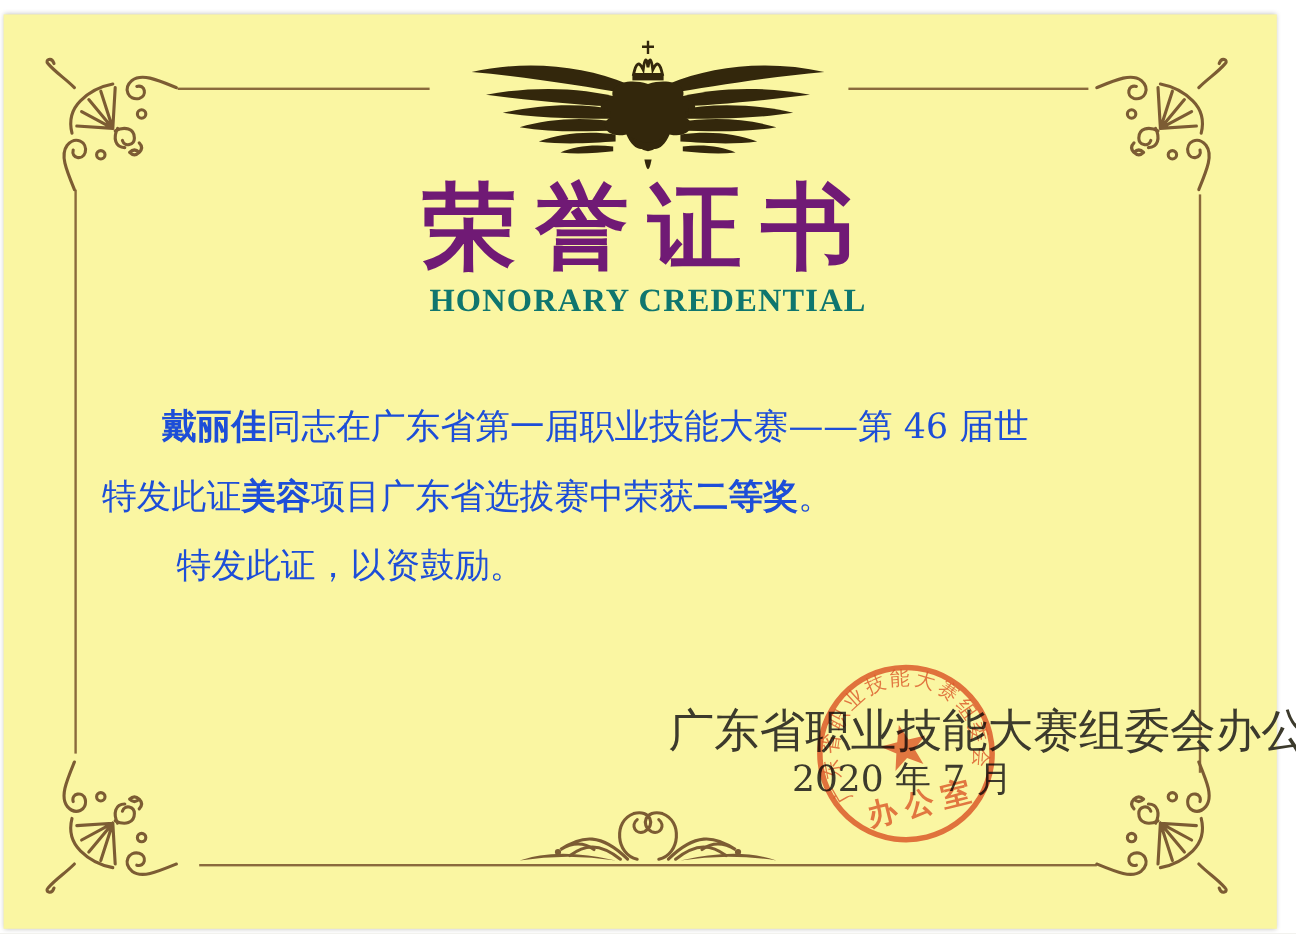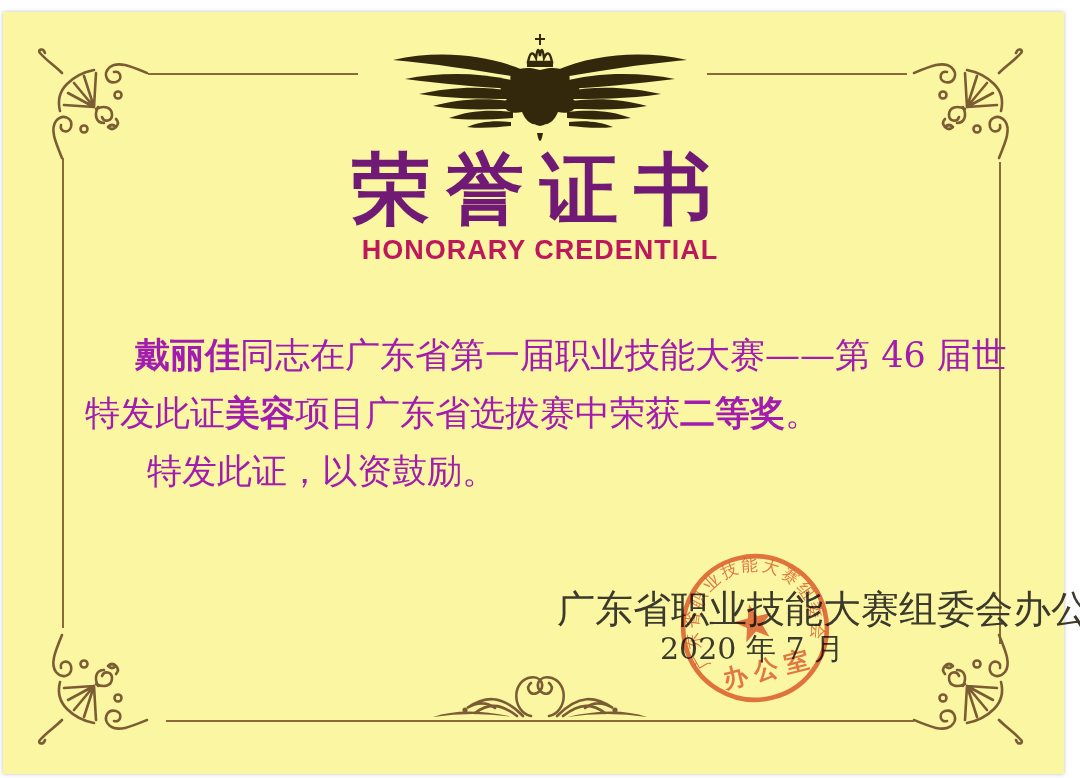--- a/index.html
+++ b/index.html
@@ -19,24 +19,24 @@
   #corner-tl{left:32px;top:43px;}
   #corner-tr{left:909px;top:43px;transform:scaleX(-1);}
   #corner-bl{left:32px;top:630px;transform:scaleY(-1);}
   #corner-br{left:909px;top:630px;transform:scale(-1,-1);}
   #emblem{position:absolute;left:385px;top:32px;width:310px;height:118px;}
   #flourish-bottom{position:absolute;left:425px;top:666px;width:230px;height:56px;}
   
   #title{position:absolute;left:0;top:138px;width:1080px;text-align:center;margin:0;
          font-size:78px;font-weight:bold;letter-spacing:16px;color:#701a75;}
   #subtitle{position:absolute;left:0;top:235px;width:1080px;text-align:center;
-         font-family:Liberation Sans, sans-serif;
-         font-size:27px;font-weight:bold;letter-spacing:1px;color:#be185d;}
+         font-family:Liberation Serif, serif;
+         font-size:27px;font-weight:bold;letter-spacing:1px;color:#0f766e;}
   #body-text{position:absolute;left:85px;top:326px;width:930px;
-         font-size:35px;line-height:58px;color:#a21caf;}
+         font-size:29px;line-height:58px;color:#1d4ed8;}
   .body-line{white-space:nowrap;}
   .bl-indent1{padding-left:50px;}
   .bl-indent2{padding-left:62px;}
   .handwritten{font-weight:bold;}
   #issuer{position:absolute;left:557px;top:584px;font-size:38px;color:#3c3a2c;white-space:nowrap;}
   #date{position:absolute;left:660px;top:629px;width:180px;text-align:center;
         font-size:30px;color:#3c3a2c;white-space:nowrap;}
   
   #seal{position:absolute;left:673px;top:546px;width:164px;height:164px;
         transform:rotate(-14deg);mix-blend-mode:multiply;opacity:.88;}

